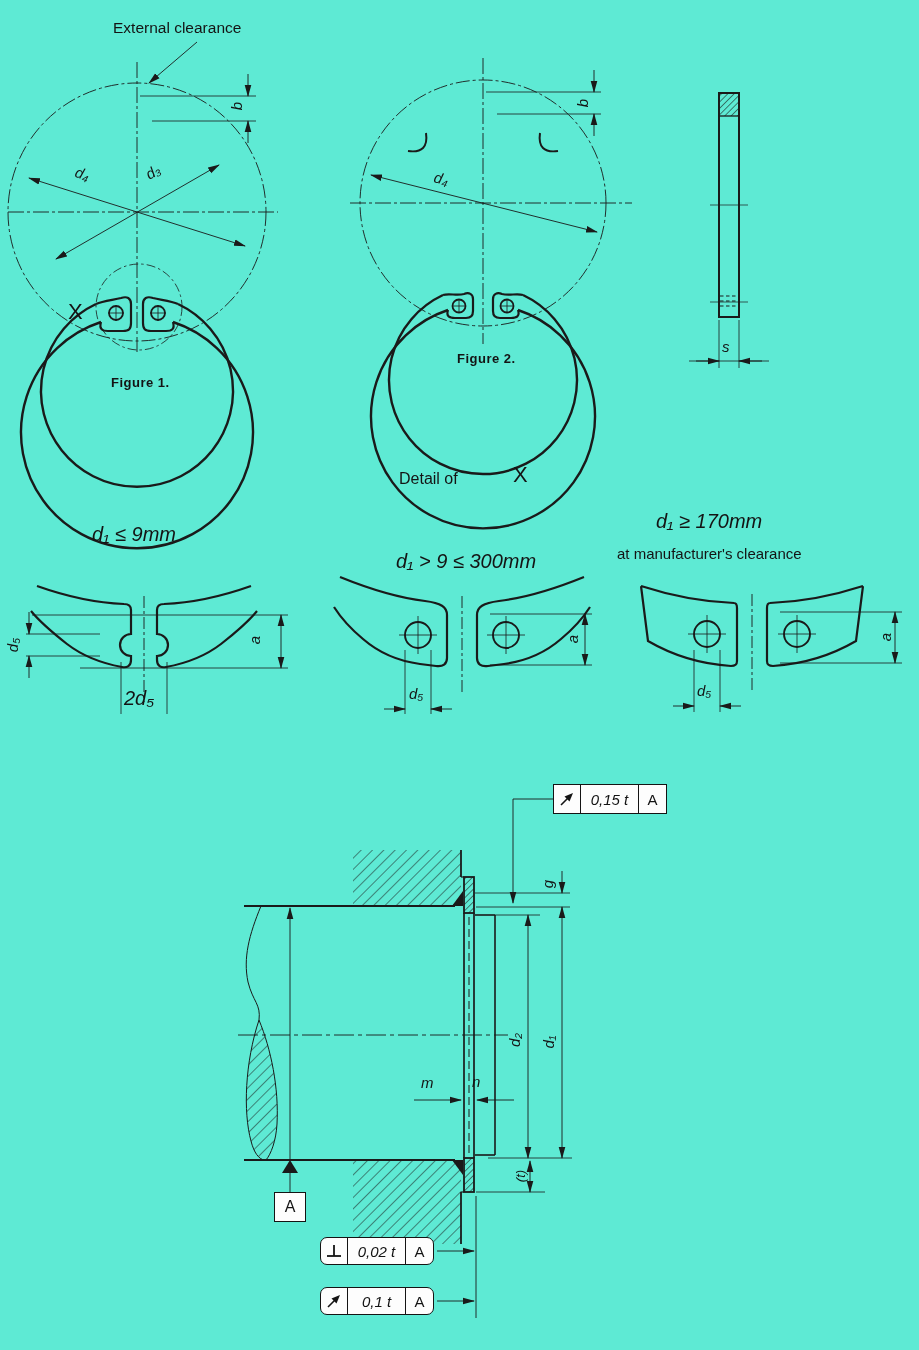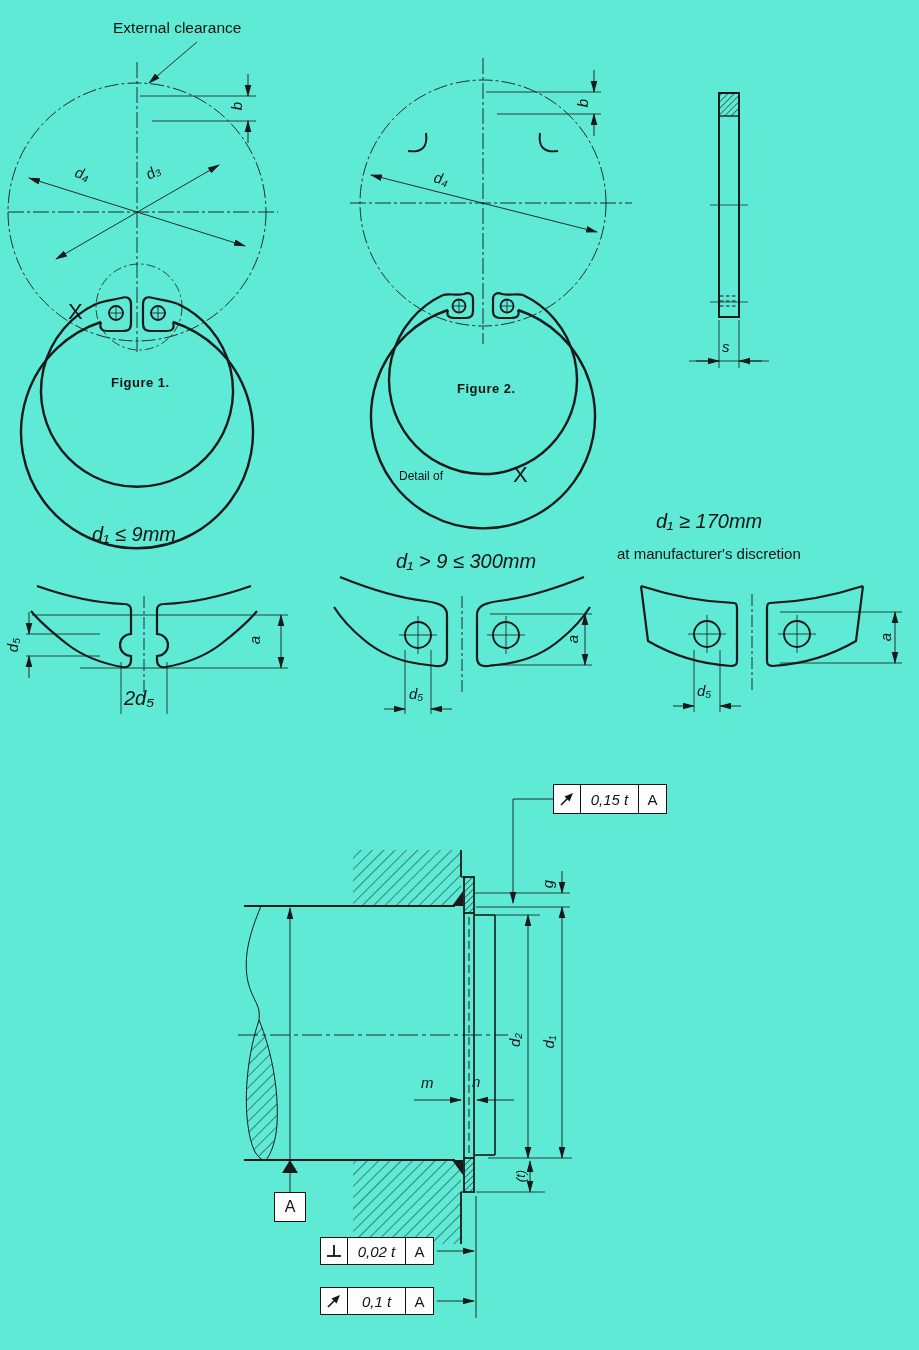--- a/index.html
+++ b/index.html
@@ -8,21 +8,21 @@
   #art{position:absolute;left:0;top:0;}
   .lbl{position:absolute;white-space:nowrap;color:#141414;font-size:15px;line-height:1.1;}
   .it{font-style:italic;}
   .rot{width:24px;height:24px;display:flex;align-items:center;justify-content:center;
        transform:rotate(-90deg);}
   .cap{font-size:13px;font-weight:600;letter-spacing:.5px;}
   .ttl{font-size:20px;font-style:italic;font-weight:500;}
   .big{font-size:22px;font-weight:500;}
   .fcf{position:absolute;display:flex;align-items:stretch;border:1.7px solid #141414;
        background:#fdfdfd;height:30px;box-sizing:border-box;font-size:15px;}
-  .fcf.small{height:28px;}
+  .fcf.small{height:28px;border-radius:7px;}
   .fcf .cell{display:flex;align-items:center;justify-content:center;
        border-right:1.7px solid #141414;box-sizing:border-box;}
   .fcf .cell:last-child{border-right:none;}
   .fcf .sym{width:27px;}
   .fcf .val{width:58px;font-style:italic;}
   .fcf .dat{width:27px;}
   .dbox{position:absolute;border:1.7px solid #141414;background:#fdfdfd;width:30px;height:28px;
         display:flex;align-items:center;justify-content:center;font-size:16px;}
 </style>
 </head>
@@ -236,38 +236,38 @@
 
 <div class="lbl" style="left:113px;top:19px;font-size:15.5px">External clearance</div>
 <div class="lbl rot it" style="left:225px;top:94px">b</div>
 <div class="lbl it" style="left:75px;top:166px;transform:rotate(18deg)">d₄</div>
 <div class="lbl it" style="left:146px;top:164px;transform:rotate(-31deg)">d₃</div>
 <div class="lbl big" style="left:68px;top:300px">X</div>
 <div class="lbl cap" style="left:111px;top:376px">Figure 1.</div>
 
 <div class="lbl it" style="left:434px;top:171px;transform:rotate(14deg)">d₄</div>
 <div class="lbl rot it" style="left:571px;top:91px">b</div>
-<div class="lbl cap" style="left:457px;top:382px">Figure 2.</div>
+<div class="lbl cap" style="left:457px;top:352px">Figure 2.</div>
 
 <div class="lbl it" style="left:722px;top:339px">s</div>
 
-<div class="lbl" style="left:399px;top:470px;font-size:12px">Detail of</div>
+<div class="lbl" style="left:399px;top:470px;font-size:16px">Detail of</div>
 <div class="lbl big" style="left:513px;top:463px">X</div>
 
 <div class="lbl ttl" style="left:92px;top:523px">d₁ ≤ 9mm</div>
 <div class="lbl rot it" style="left:1px;top:633px">d₅</div>
 <div class="lbl it" style="left:124px;top:687px;font-size:20px">2d₅</div>
 <div class="lbl rot it" style="left:243px;top:628px">a</div>
 
 <div class="lbl ttl" style="left:396px;top:550px">d₁ &gt; 9 ≤ 300mm</div>
 <div class="lbl it" style="left:409px;top:686px">d₅</div>
 <div class="lbl rot it" style="left:561px;top:627px">a</div>
 
 <div class="lbl ttl" style="left:656px;top:510px">d₁ ≥ 170mm</div>
-<div class="lbl" style="left:617px;top:546px">at manufacturer's discretion</div>
+<div class="lbl" style="left:617px;top:546px">at manufacturer's clearance</div>
 <div class="lbl it" style="left:697px;top:683px">d₅</div>
 <div class="lbl rot it" style="left:874px;top:625px">a</div>
 
 <div class="lbl rot it" style="left:536px;top:872px">g</div>
 <div class="lbl rot it" style="left:503px;top:1028px">d₂</div>
 <div class="lbl rot it" style="left:537px;top:1030px">d₁</div>
 <div class="lbl it" style="left:421px;top:1075px">m</div>
 <div class="lbl it" style="left:472px;top:1074px">n</div>
 <div class="lbl rot it" style="left:509px;top:1164px;font-size:13px">(t)</div>
 

